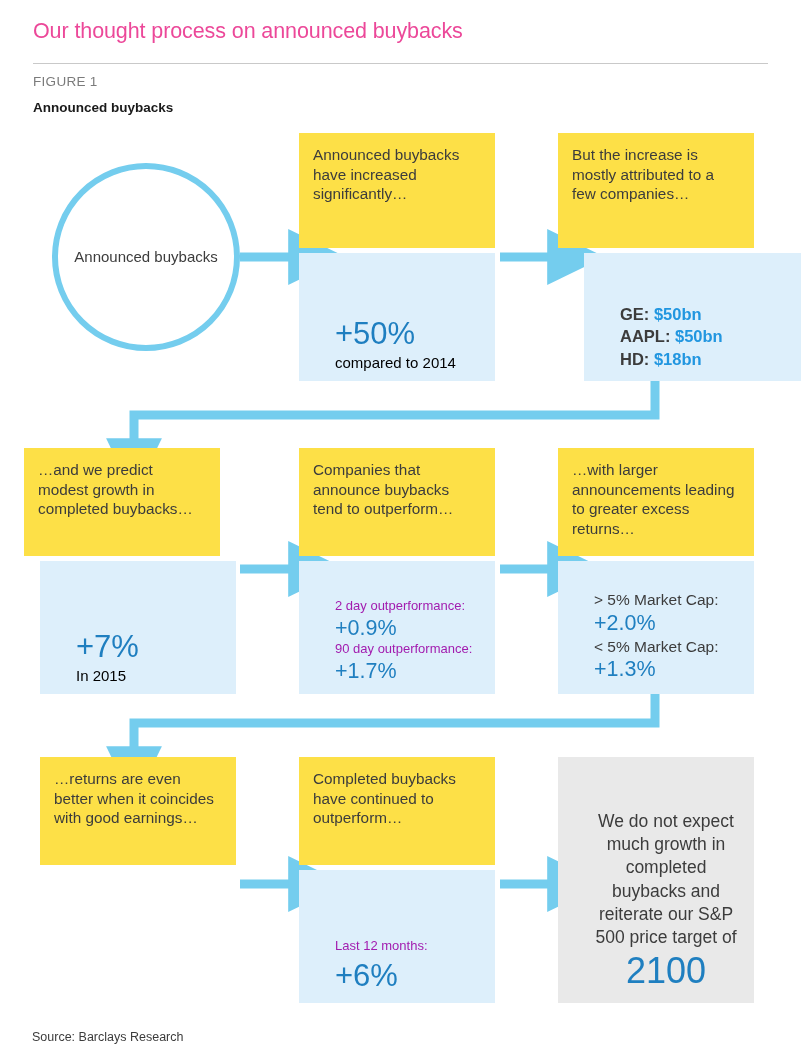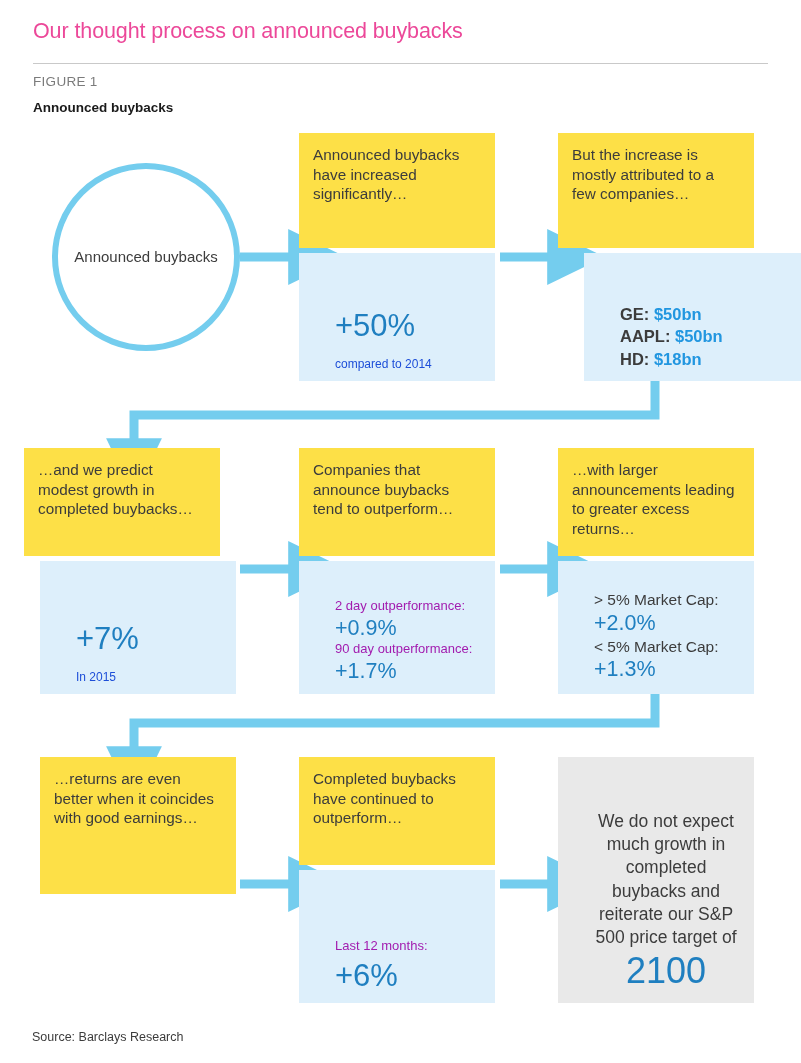--- a/index.html
+++ b/index.html
@@ -118,23 +118,23 @@
   }
 
   
   .big-stat {
     color: #1f7fc0;
     font-size: 31px;
     line-height: 1.1;
     font-weight: 400;
   }
   .big-stat-sub {
-    font-size: 12px;
-    color: #1d4ed8;
-    margin-top: 14px;
+    font-size: 15px;
+    color: #000000;
+    margin-top: 3px;
   }
   .stat-line {
     font-size: 16.5px;
     line-height: 1.38;
     color: #3c3c3c;
   }
   .stat-line .val {
     color: #2196e0;
   }
   .small-label {
@@ -288,21 +288,21 @@
     <div class="box-head-text">…with larger announcements leading to greater excess returns…</div>
   </div>
 
   <div class="box box-blue vcenter" style="left:558px; top:561px; width:196px; height:133px;">
     <div class="cap-label">&gt; 5% Market Cap:</div>
     <div class="cap-stat">+2.0%</div>
     <div class="cap-label">&lt; 5% Market Cap:</div>
     <div class="cap-stat">+1.3%</div>
   </div>
 
-  <div class="box box-gray" style="left:40px; top:757px; width:196px; height:137px;">
+  <div class="box box-gray" style="left:40px; top:757px; width:196px; height:108px;">
     <div class="box-head-text">…returns are even better when it coincides with good earnings…</div>
   </div>
 
 
   <div class="box box-gray" style="left:299px; top:757px; width:196px; height:108px;">
     <div class="box-head-text">Completed buybacks have continued to outperform…</div>
   </div>
 
   <div class="box box-blue vcenter" style="left:299px; top:870px; width:196px; height:133px;">
     <div class="small-label">Last 12 months:</div>

